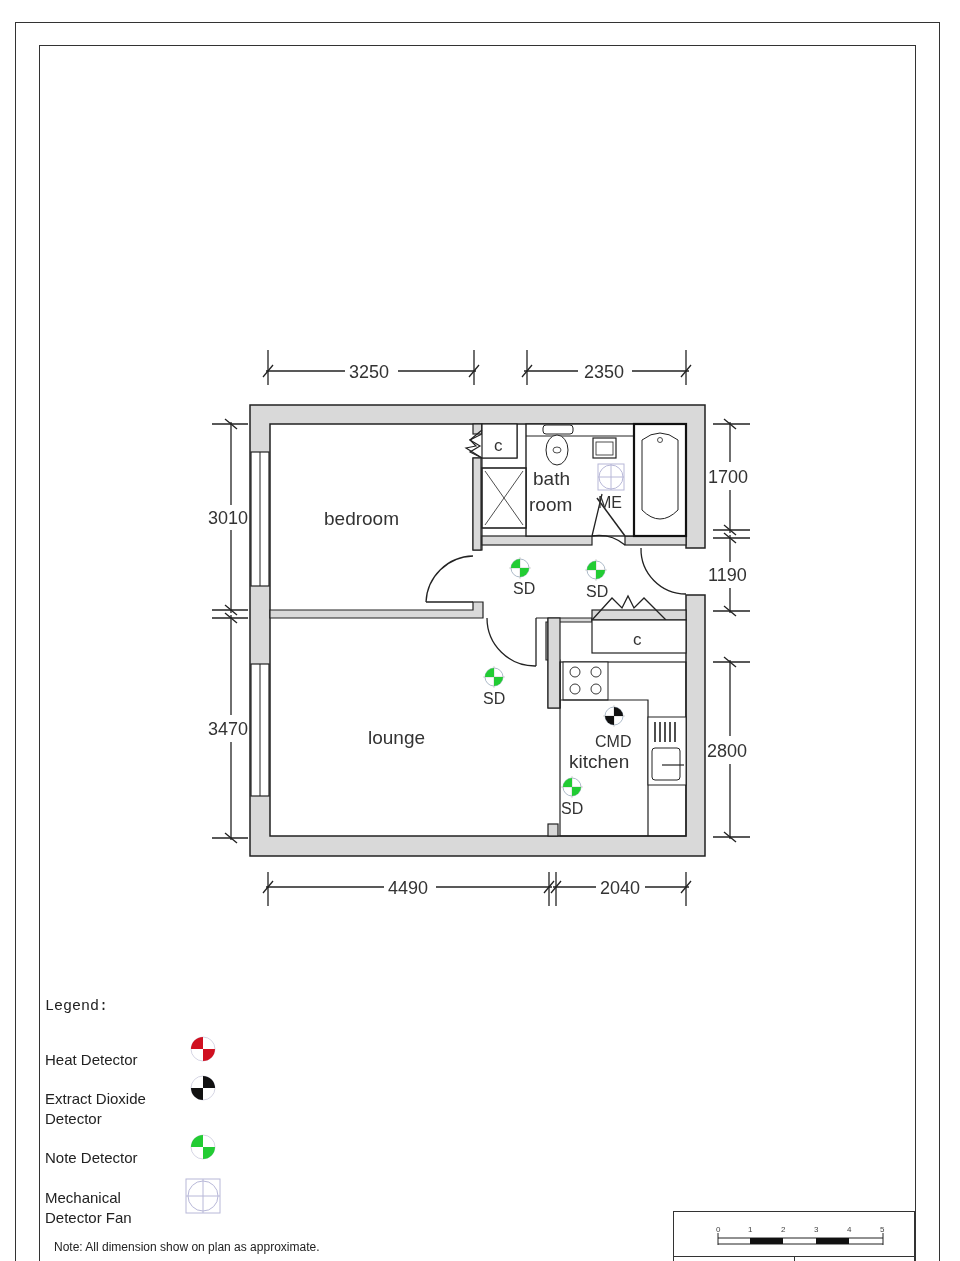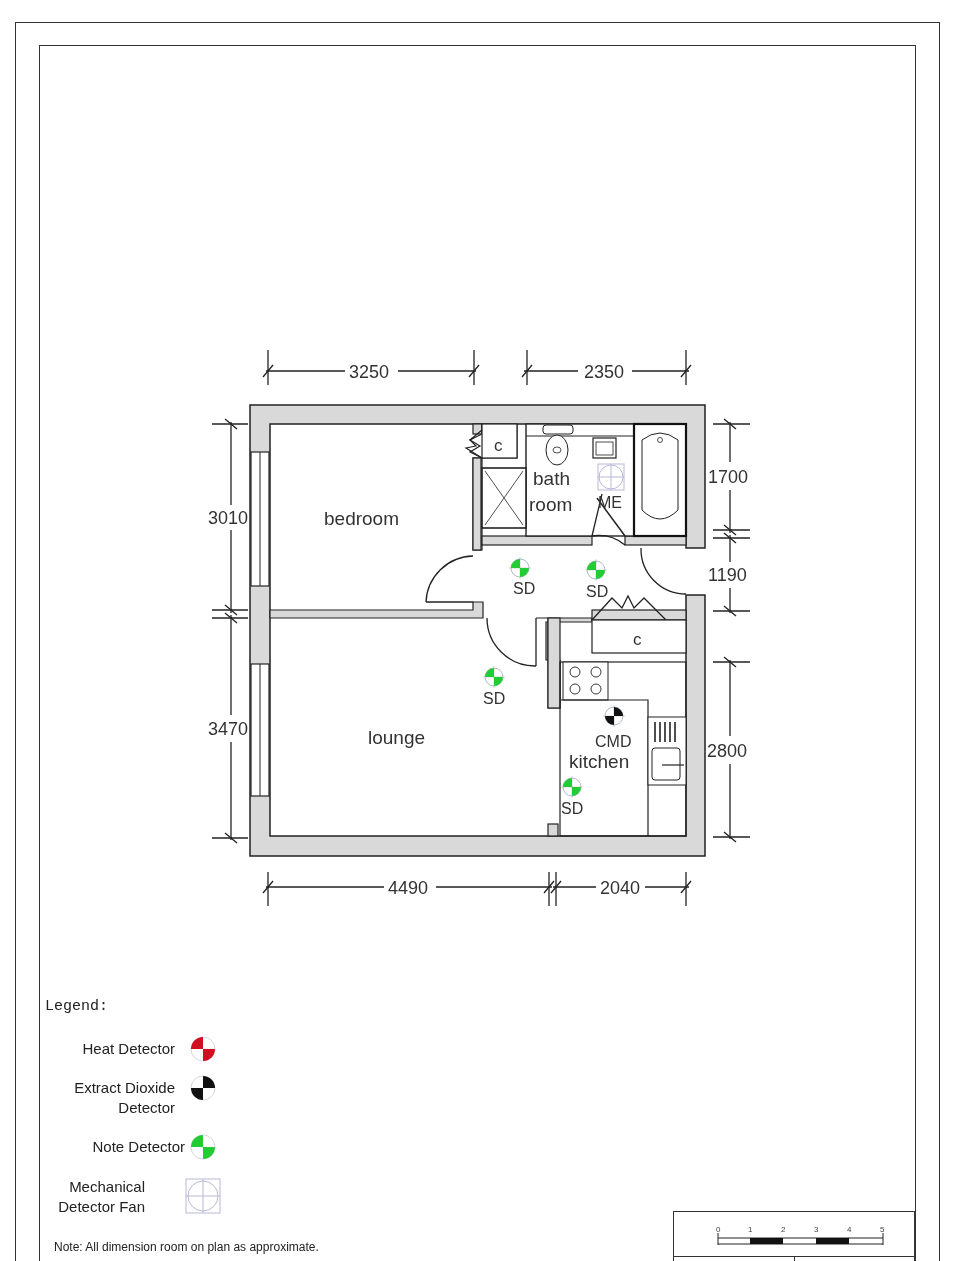--- a/index.html
+++ b/index.html
@@ -3,21 +3,21 @@
 <meta charset="utf-8">
 <style>
   html, body { margin: 0; padding: 0; background: #ffffff; }
   body { width: 960px; height: 1261px; position: relative; overflow: hidden; font-family: "Liberation Sans", sans-serif; }
   .outer-frame { position: absolute; left: 15px; top: 22px; width: 925px; height: 1260px; border: 1.5px solid #333; border-bottom: none; box-sizing: border-box; }
   .inner-frame { position: absolute; left: 39px; top: 45px; width: 877px; height: 1216px; border: 1.5px solid #333; border-bottom: none; box-sizing: border-box; }
   svg.plan { position: absolute; left: 0; top: 0; }
   .legend { position: absolute; left: 45px; top: 998px; font-size: 15px; color: #222; }
   .legend-title { position: absolute; left: 0; top: 0; white-space: nowrap; font-family: Liberation Mono, monospace; }
   .legend-item { position: absolute; left: 0; width: 200px; }
-  .legend-label { position: absolute; left: 0; top: 1px; width: 130px; line-height: 20px; text-align: right; }
+  .legend-label { position: absolute; left: 0; top: 12px; width: 130px; line-height: 20px; }
   .legend-icon { position: absolute; left: 140px; }
   .note { position: absolute; left: 54px; top: 1240px; font-size: 12px; color: #222; white-space: nowrap; }
   .title-block { position: absolute; left: 673px; top: 1211px; width: 242px; height: 60px; border: 1.5px solid #333; box-sizing: border-box; }
   .tb-divider { position: absolute; top: 44px; left: 0; width: 100%; border-top: 1.5px solid #333; }
   .tb-vert { position: absolute; top: 44px; left: 120px; height: 20px; border-left: 1.5px solid #333; }
 </style>
 </head>
 <body>
 
 <div class="outer-frame"></div>
@@ -307,18 +307,18 @@
     <div class="legend-label" style="width:100px">Mechanical Detector Fan</div>
     <svg class="legend-icon" style="top:2px" width="36" height="36" viewBox="-18 -18 36 36">
       <rect x="-17" y="-17" width="34" height="34" fill="none" stroke="#b8b8d8" stroke-width="1"></rect>
       <circle r="15" fill="none" stroke="#b8b8d8" stroke-width="1"></circle>
       <line x1="-17" y1="0" x2="17" y2="0" stroke="#b8b8d8" stroke-width="1"></line>
       <line x1="0" y1="-17" x2="0" y2="17" stroke="#b8b8d8" stroke-width="1"></line>
     </svg>
   </div>
 </div>
 
-<div class="note">Note: All dimension room on plan as approximate.</div>
+<div class="note">Note: All dimension show on plan as approximate.</div>
 
 <div class="title-block">
   <div class="tb-divider"></div>
   <div class="tb-vert"></div>
 </div>
 
 </body></html>

